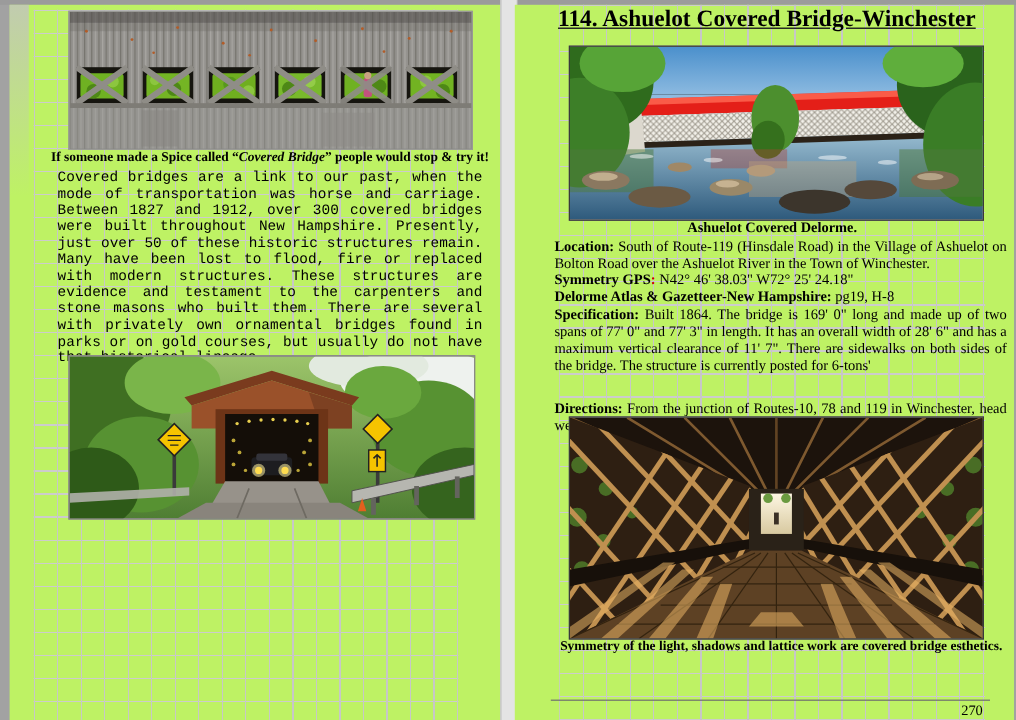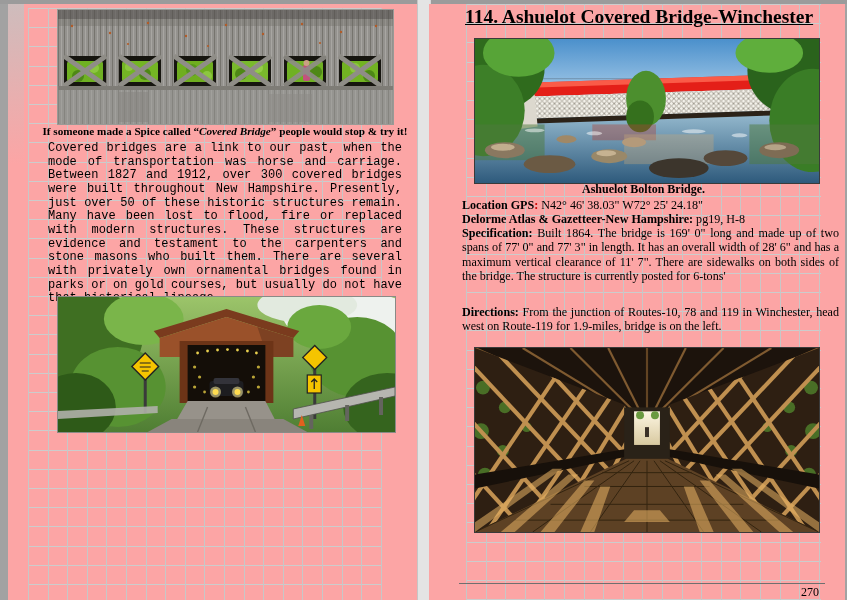--- a/index.html
+++ b/index.html
@@ -8,21 +8,21 @@
     background:#a2a2a2;
     font-family:"Liberation Serif","DejaVu Serif",serif;
     color:#000;
   }
   .spread{position:relative;width:847px;height:600px;}
   
   .frame-top{position:absolute;left:0;top:0;width:847px;height:4px;background:#9b9b9b;}
   .edge-shade{position:absolute;left:8px;top:4px;width:16px;height:160px;
     background:linear-gradient(#c2c2c2,rgba(255,255,255,0));opacity:.8;}
 
-  .page{position:absolute;top:4px;height:596px;background:#fca5a5;}
+  .page{position:absolute;top:4px;height:596px;background:#bef264;}
   .page-left{left:8px;width:409px;}
   .page-right{left:429px;width:416px;}
   .divider{position:absolute;left:417px;top:0;width:12px;height:600px;
     background:#e4e4e4;border-left:1px solid #c6c6c6;border-right:1px solid #d8d8d8;}
 
   
   .grid{
     position:absolute;
     background-image:
       repeating-linear-gradient(to right,#c7c7c7 0 1px,transparent 1px 19.6px),
@@ -289,24 +289,25 @@
         </g>
         <g fill="#ffffff" opacity="0.5">
           <ellipse cx="60" cy="92" rx="10" ry="2"></ellipse>
             <ellipse cx="120" cy="95" rx="8" ry="2"></ellipse>
           <ellipse cx="220" cy="93" rx="12" ry="2"></ellipse>
             <ellipse cx="266" cy="97" rx="8" ry="2"></ellipse>
         </g>
       </svg>
     </div>
 
-    <div class="caption cap3">Ashuelot Bolton Bridge.</div>
+    <div class="caption cap3">Ashuelot Covered Delorme.</div>
 
     <div class="info-block">
-      <p class="info"><b><span>Location GPS</span><span class="red">:</span></b> <span>N42° 46' 38.03" W72° 25' 24.18"</span></p>
+      <p class="info"><b>Location:</b> <span>South of Route-119 (Hinsdale Road) in the Village of Ashuelot on Bolton Road over the Ashuelot River in the Town of Winchester.</span></p>
+      <p class="info"><b><span>Symmetry GPS</span><span class="red">:</span></b> <span>N42° 46' 38.03" W72° 25' 24.18"</span></p>
       <p class="info"><b>Delorme Atlas &amp; Gazetteer-New Hampshire:</b> <span>pg19, H-8</span></p>
       <p class="info"><b>Specification:</b> <span>Built 1864. The bridge is 169' 0" long and made up of two spans of 77' 0" and 77' 3" in length. It has an overall width of 28' 6" and has a maximum vertical clearance of 11' 7". There are sidewalks on both sides of the bridge. The structure is currently posted for 6-tons'</span></p>
       <p class="info gap"><b>Directions:</b> <span>From the junction of Routes-10, 78 and 119 in Winchester, head west on Route-119 for 1.9-miles, bridge is on the left.</span></p>
     </div>
 
     <div class="photo photo4">
       <svg viewBox="0 0 346 186" preserveAspectRatio="none">
         <defs>
           <linearGradient id="p4end" x1="0" y1="0" x2="0" y2="1">
             <stop offset="0" stop-color="#fdf6e2"></stop>
@@ -403,17 +404,18 @@
           <polygon points="106,186 120,186 136,140 126,140"></polygon>
           <polygon points="360,186 346,186 258,122 268,122"></polygon>
           <polygon points="320,186 306,186 242,128 252,128"></polygon>
           <polygon points="280,186 266,186 226,134 236,134"></polygon>
           <polygon points="240,186 226,186 210,140 220,140"></polygon>
           <polygon points="160,164 186,164 196,176 150,176"></polygon>
         </g>
       </svg>
     </div>
 
+    <div class="caption cap4 nowrap">Symmetry of the light, shadows and lattice work are covered bridge esthetics.</div>
 
     <div class="footer-rule"></div>
     <div class="page-num">270</div>
   </div>
 </div>
 
 </body></html>

